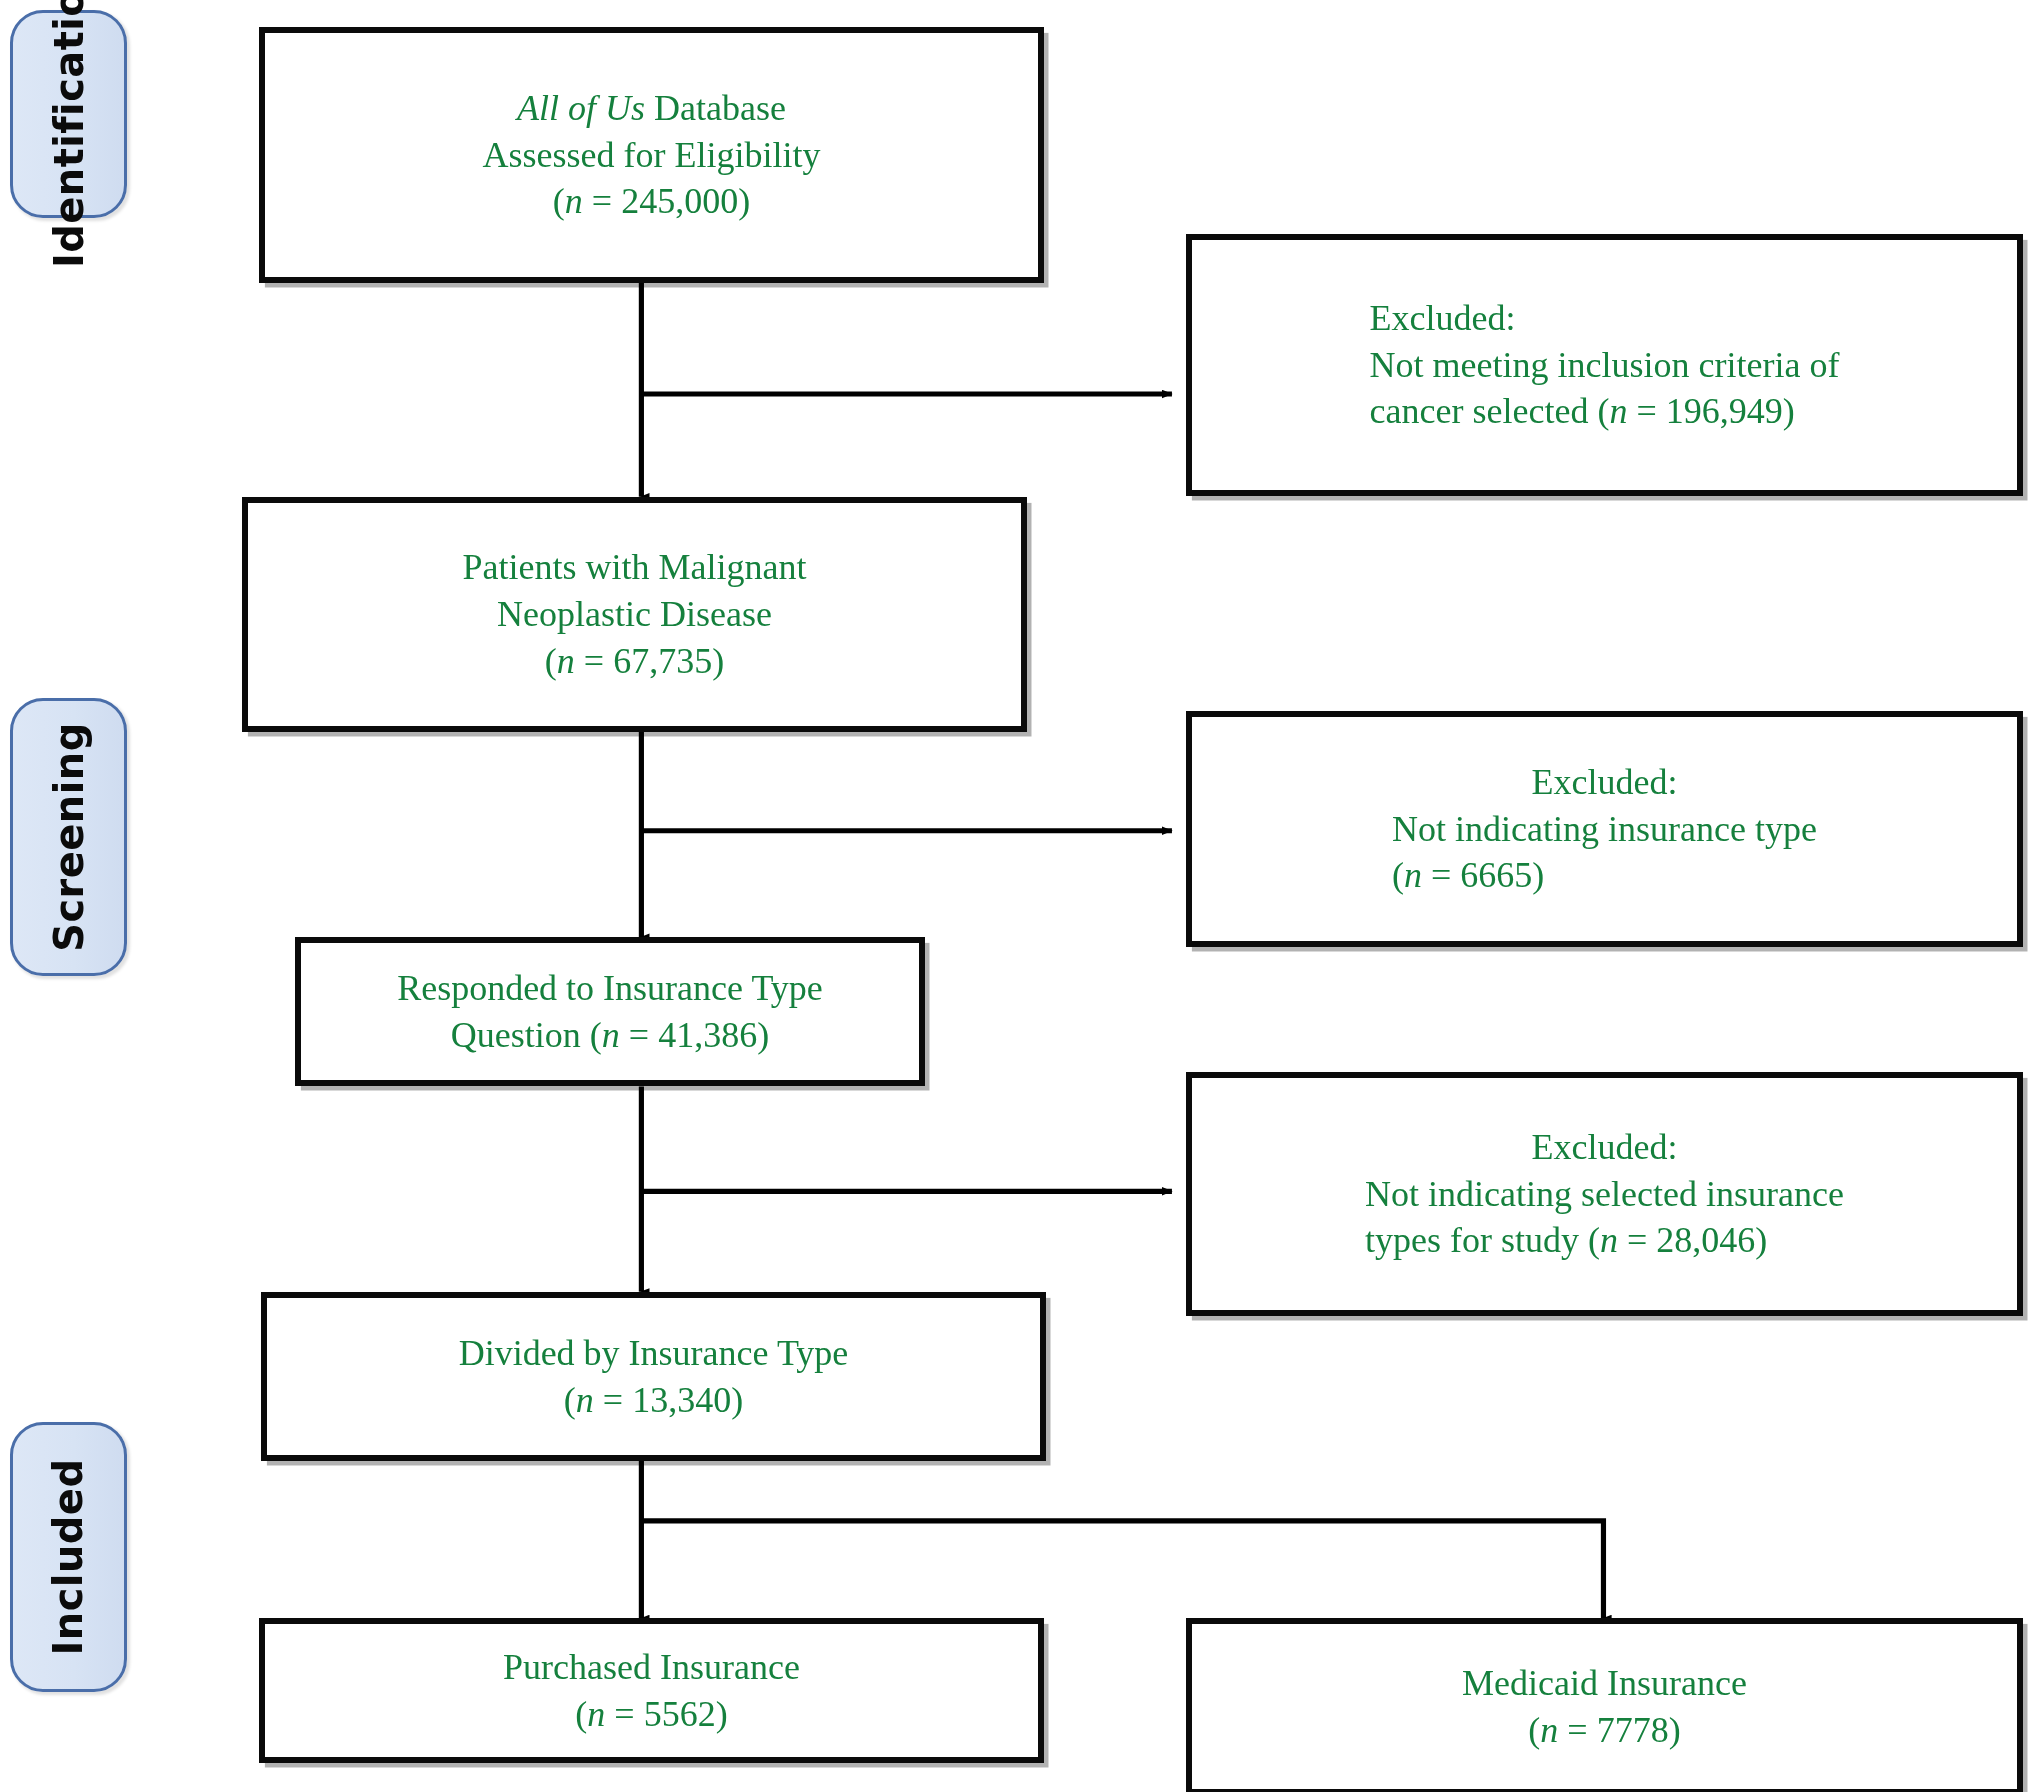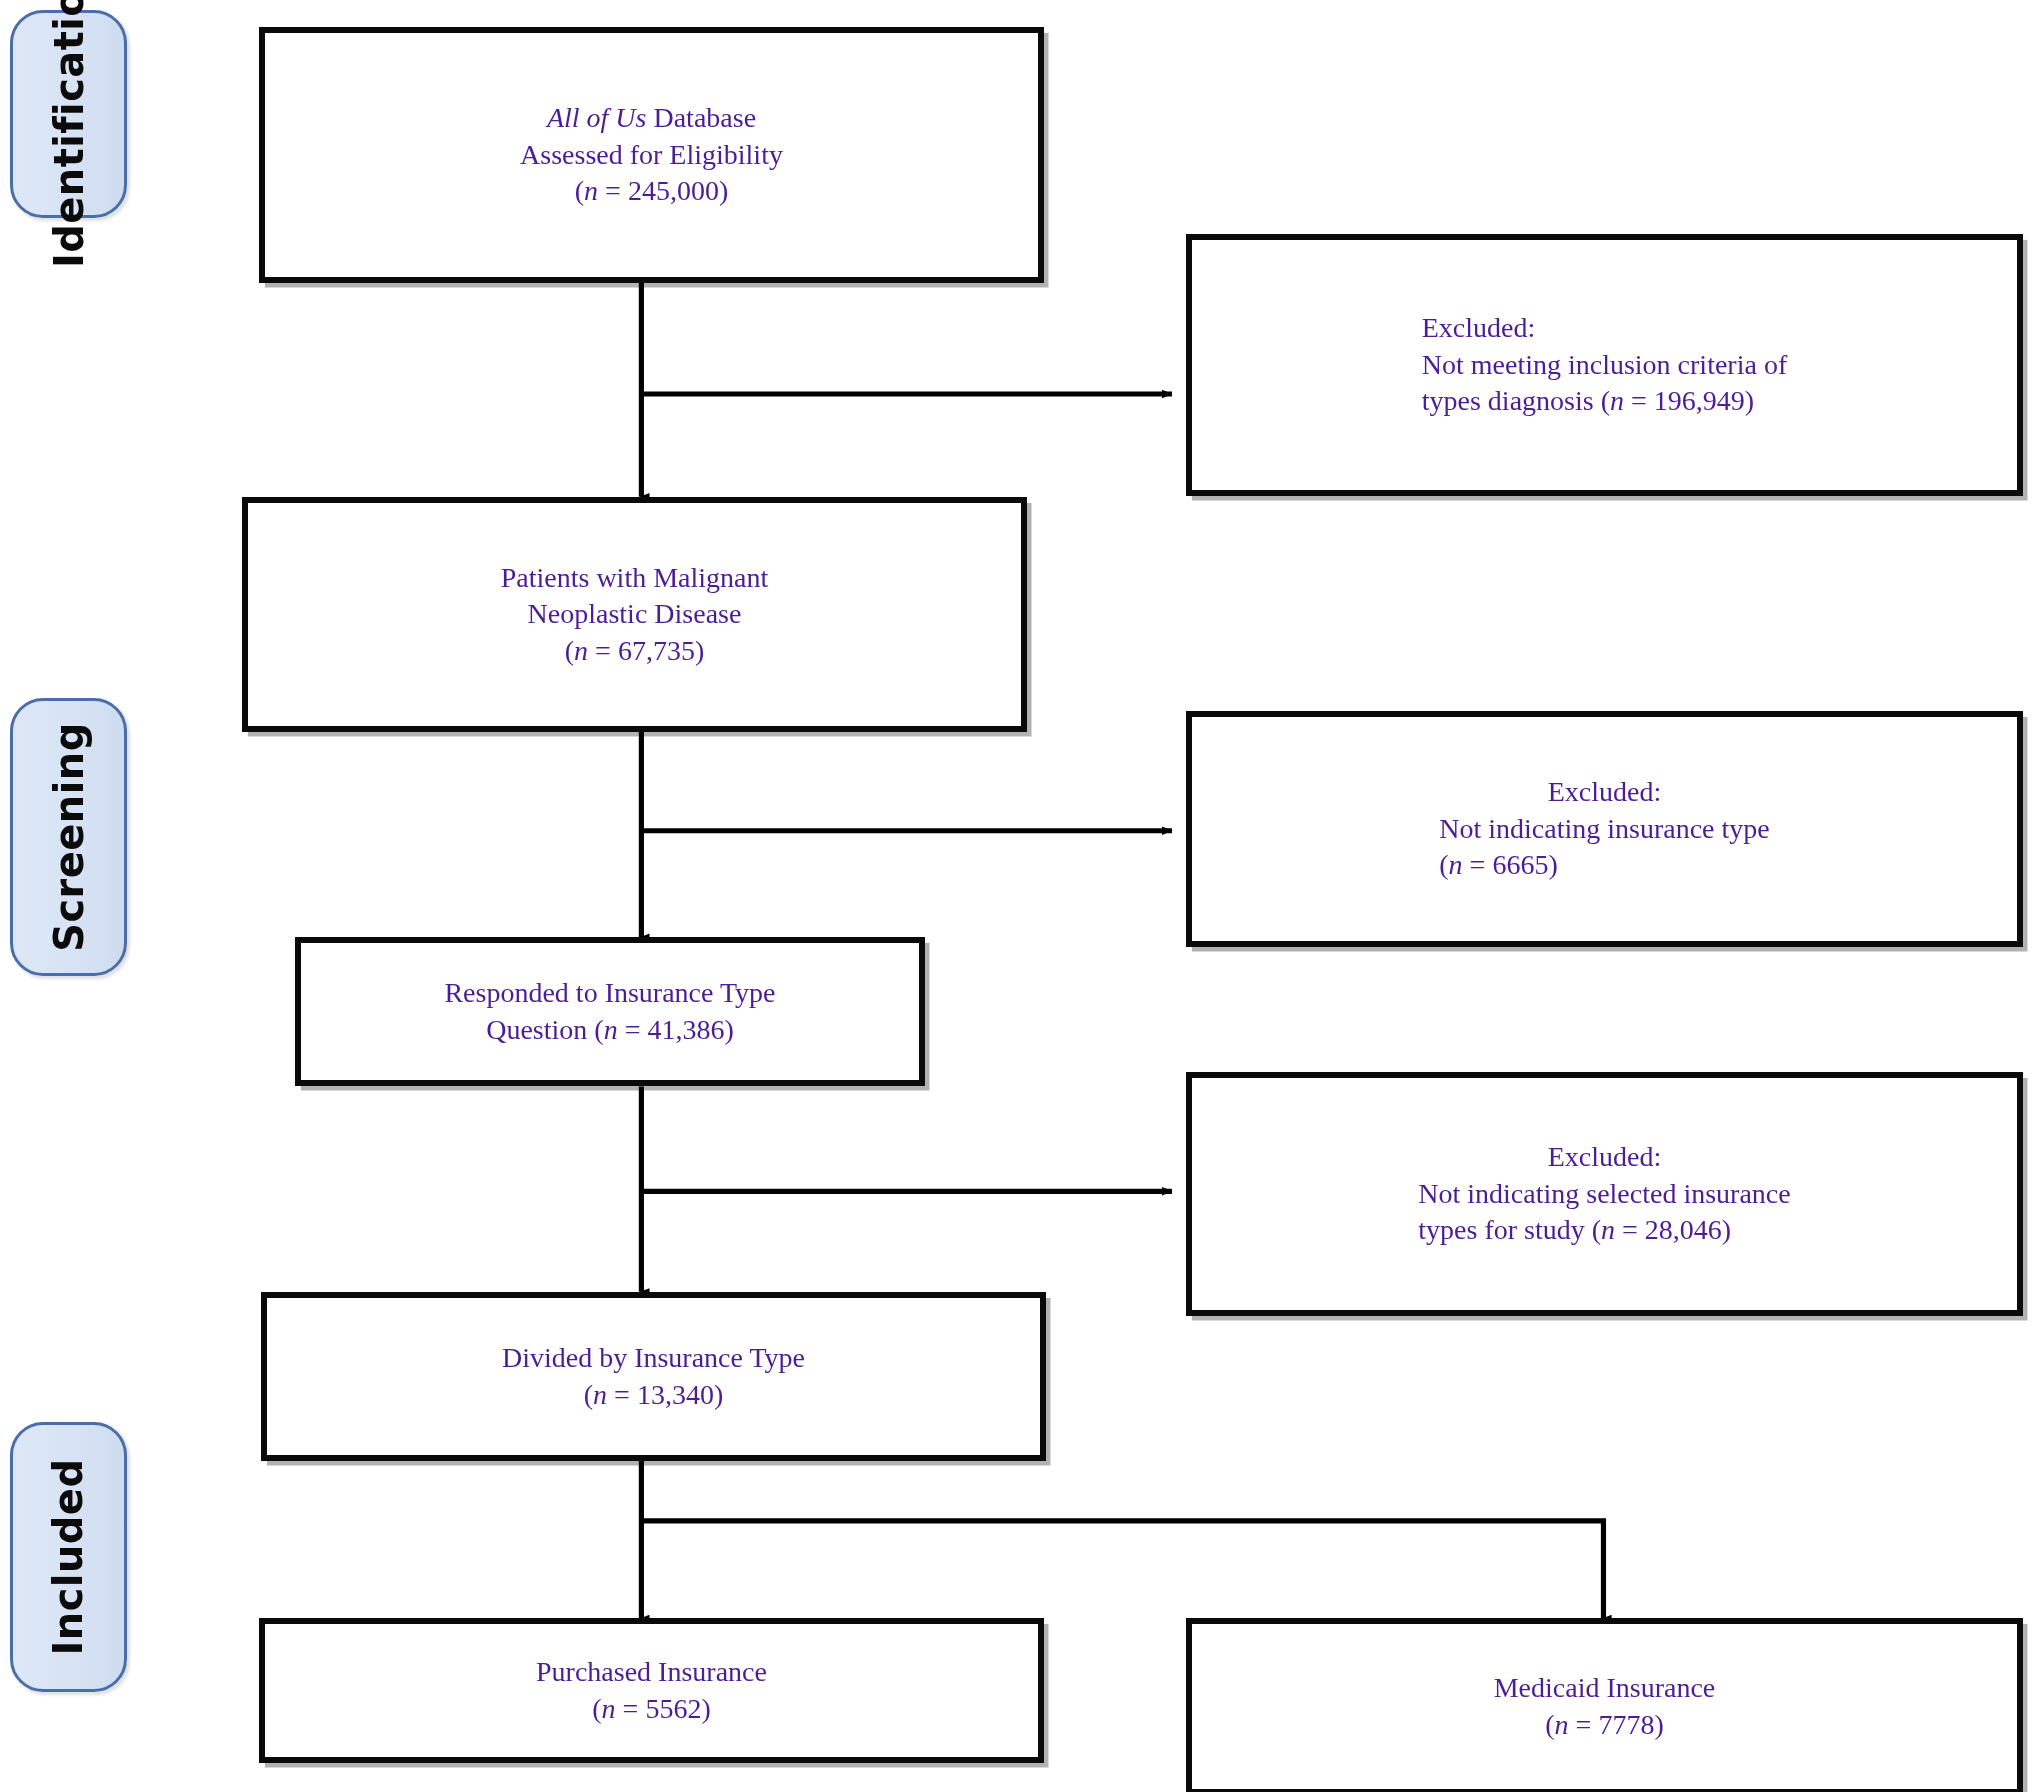--- a/index.html
+++ b/index.html
@@ -48,23 +48,23 @@
     background: #ffffff;
     border: 6px solid #0a0a0a;
     box-shadow: 5.2px 5.2px 0 -0.7px rgba(0,0,0,0.30);
     display: flex;
     align-items: center;
     justify-content: center;
     padding: 6px 19px;
   }
   .flow-box .box-text {
     font-family: "Liberation Serif", serif;
-    font-size: 28px;
+    font-size: 36px;
     line-height: 1.30;
-    color: #4c1d95;
+    color: #15803d;
     text-align: center;
   }
   .flow-box.justified .box-text {
     text-align: justify;
     text-align-last: left;
   }
   .flow-box.left-align .box-text {
     text-align: left;
   }
   .box-text .ital { font-style: italic; }
@@ -130,21 +130,21 @@
       <span class="line"><span class="ital">All of Us</span><span> Database</span></span>
       <span class="line">Assessed for Eligibility</span>
       <span class="line">(<span class="ital">n</span> = <span>245,000</span>)</span>
     </span>
   </div>
 
   <div class="flow-box justified" style="left:1186px; top:234px; width:837px; height:262px;">
     <span class="box-text">
       <span class="ctr">Excluded:</span>
       <span class="line">Not meeting inclusion criteria of</span>
-      <span class="line"><span>types diagnosis (</span><span class="ital">n</span> = <span>196,949</span>)</span>
+      <span class="line"><span>cancer selected (</span><span class="ital">n</span> = <span>196,949</span>)</span>
     </span>
   </div>
 
   <div class="flow-box" style="left:242px; top:497px; width:785px; height:235px;">
     <span class="box-text">
       <span class="line">Patients with Malignant</span>
       <span class="line">Neoplastic Disease</span>
       <span class="line">(<span class="ital">n</span> = <span>67,735</span>)</span>
     </span>
   </div>

